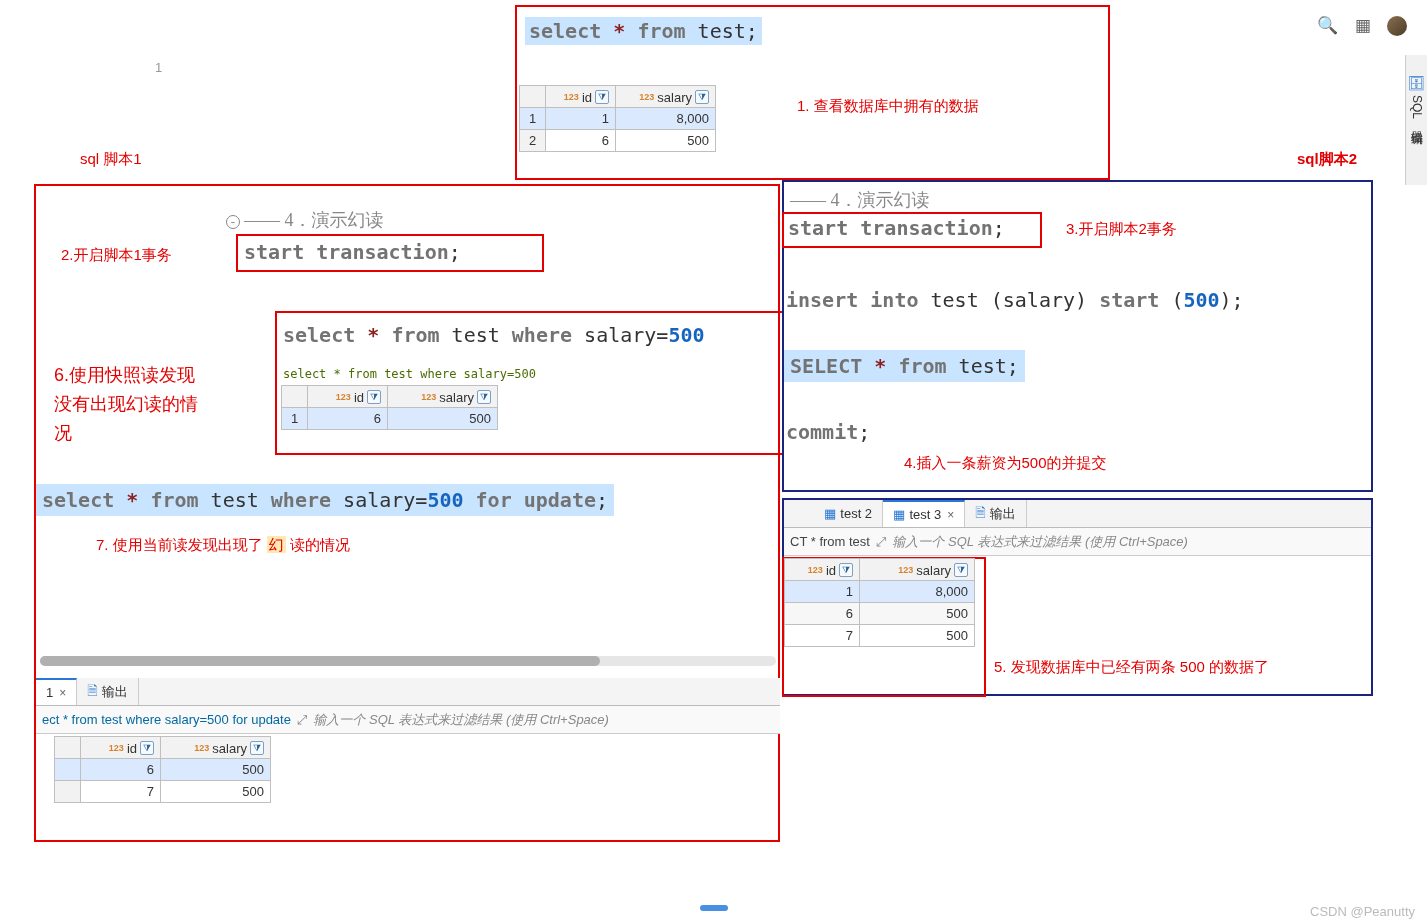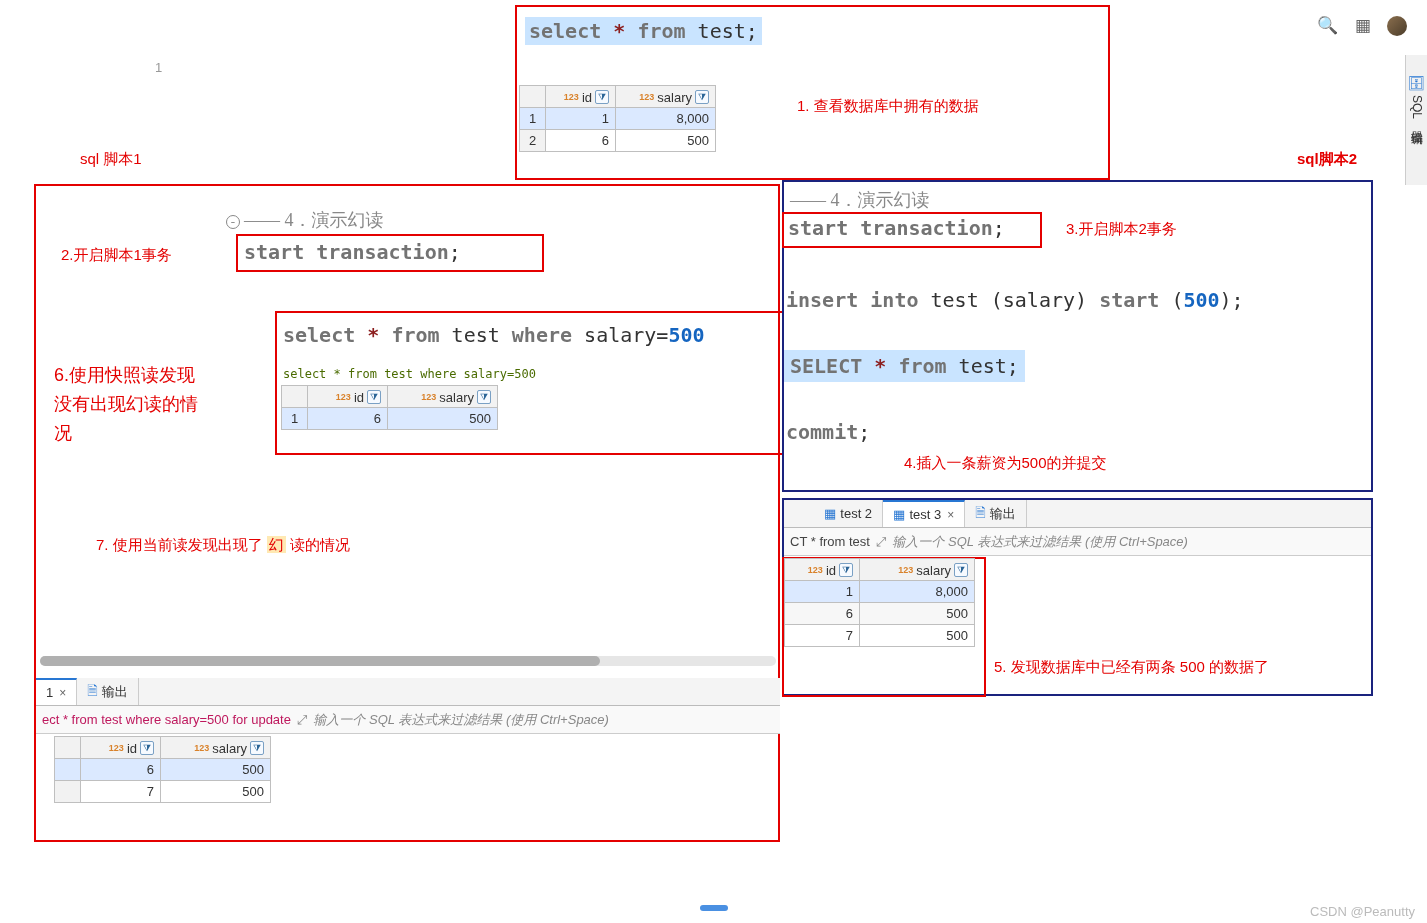--- a/index.html
+++ b/index.html
@@ -183,20 +183,25 @@
         </table>
     </div>
   </div>
 
   <div class="abs redtext" style="left:18px; top:175px; font-size:18px; line-height:1.6;">
     <div>6.使用快照读发现</div>
     <div>没有出现幻读的情</div>
     <div>况</div>
   </div>
 
+  <div class="abs" style="left:0px; top:298px;">
+    <span class="sql-line sql-hl" style="padding:4px 6px;">
+      <span class="kw">select</span> <span class="op">*</span> <span class="kw">from</span> <span class="id">test</span> <span class="kw">where</span> <span class="id">salary</span><span class="sc">=</span><span class="num">500</span> <span class="kw">for</span> <span class="kw">update</span><span class="sc">;</span>
+    </span>
+  </div>
 
   <div class="abs redtext" style="left:60px; top:350px; font-size:15px;">
     <span>7. 使用当前读发现出现了</span> <span class="hl-yellow">幻</span> <span>读的情况</span>
   </div>
 
   <div class="abs scrollbar-h" style="left:4px; top:470px; width:736px;">
     <div class="thumb" style="left:0; width:560px;"></div>
   </div>
 
   <div class="abs tabbar" style="left:0; top:492px; width:744px;">
@@ -204,21 +209,21 @@
         <span>1</span>
         <span class="x">×</span>
       </div>
     <div class="tab">
         <span class="ic-out">🗎</span>
         <span>输出</span>
       </div>
   </div>
 
   <div class="abs filterbar" style="left:0; top:520px; width:744px;">
-    <span style="color:#be185d;">ect * from test where salary=500 for update</span>
+    <span style="color:#0369a1;">ect * from test where salary=500 for update</span>
     <span style="color:#888;">⤢</span>
     <span class="filter-hint">输入一个 SQL 表达式来过滤结果 (使用 Ctrl+Space)</span>
   </div>
 
   <div class="abs" style="left:18px; top:550px;">
     <table class="grid">
       <tbody>
           <tr>
         <th class="rowhead"></th>
         <th class="col-id" style="width:80px;"><span class="colhdr">

